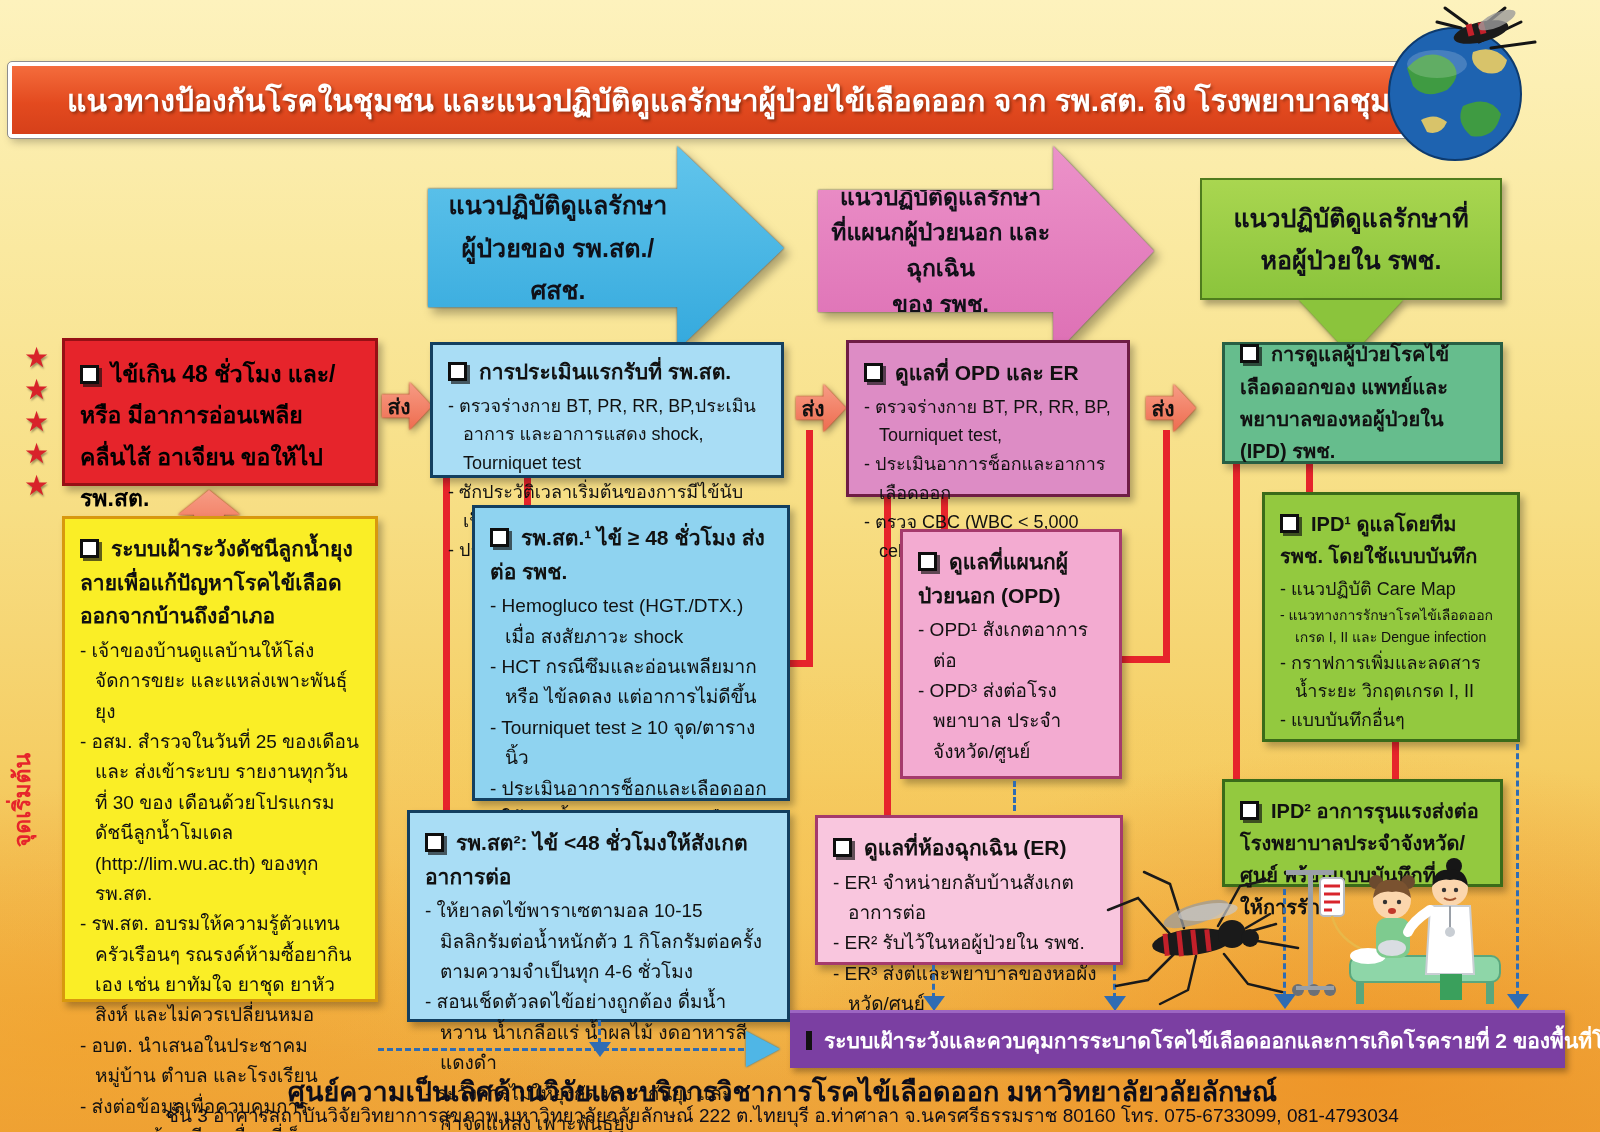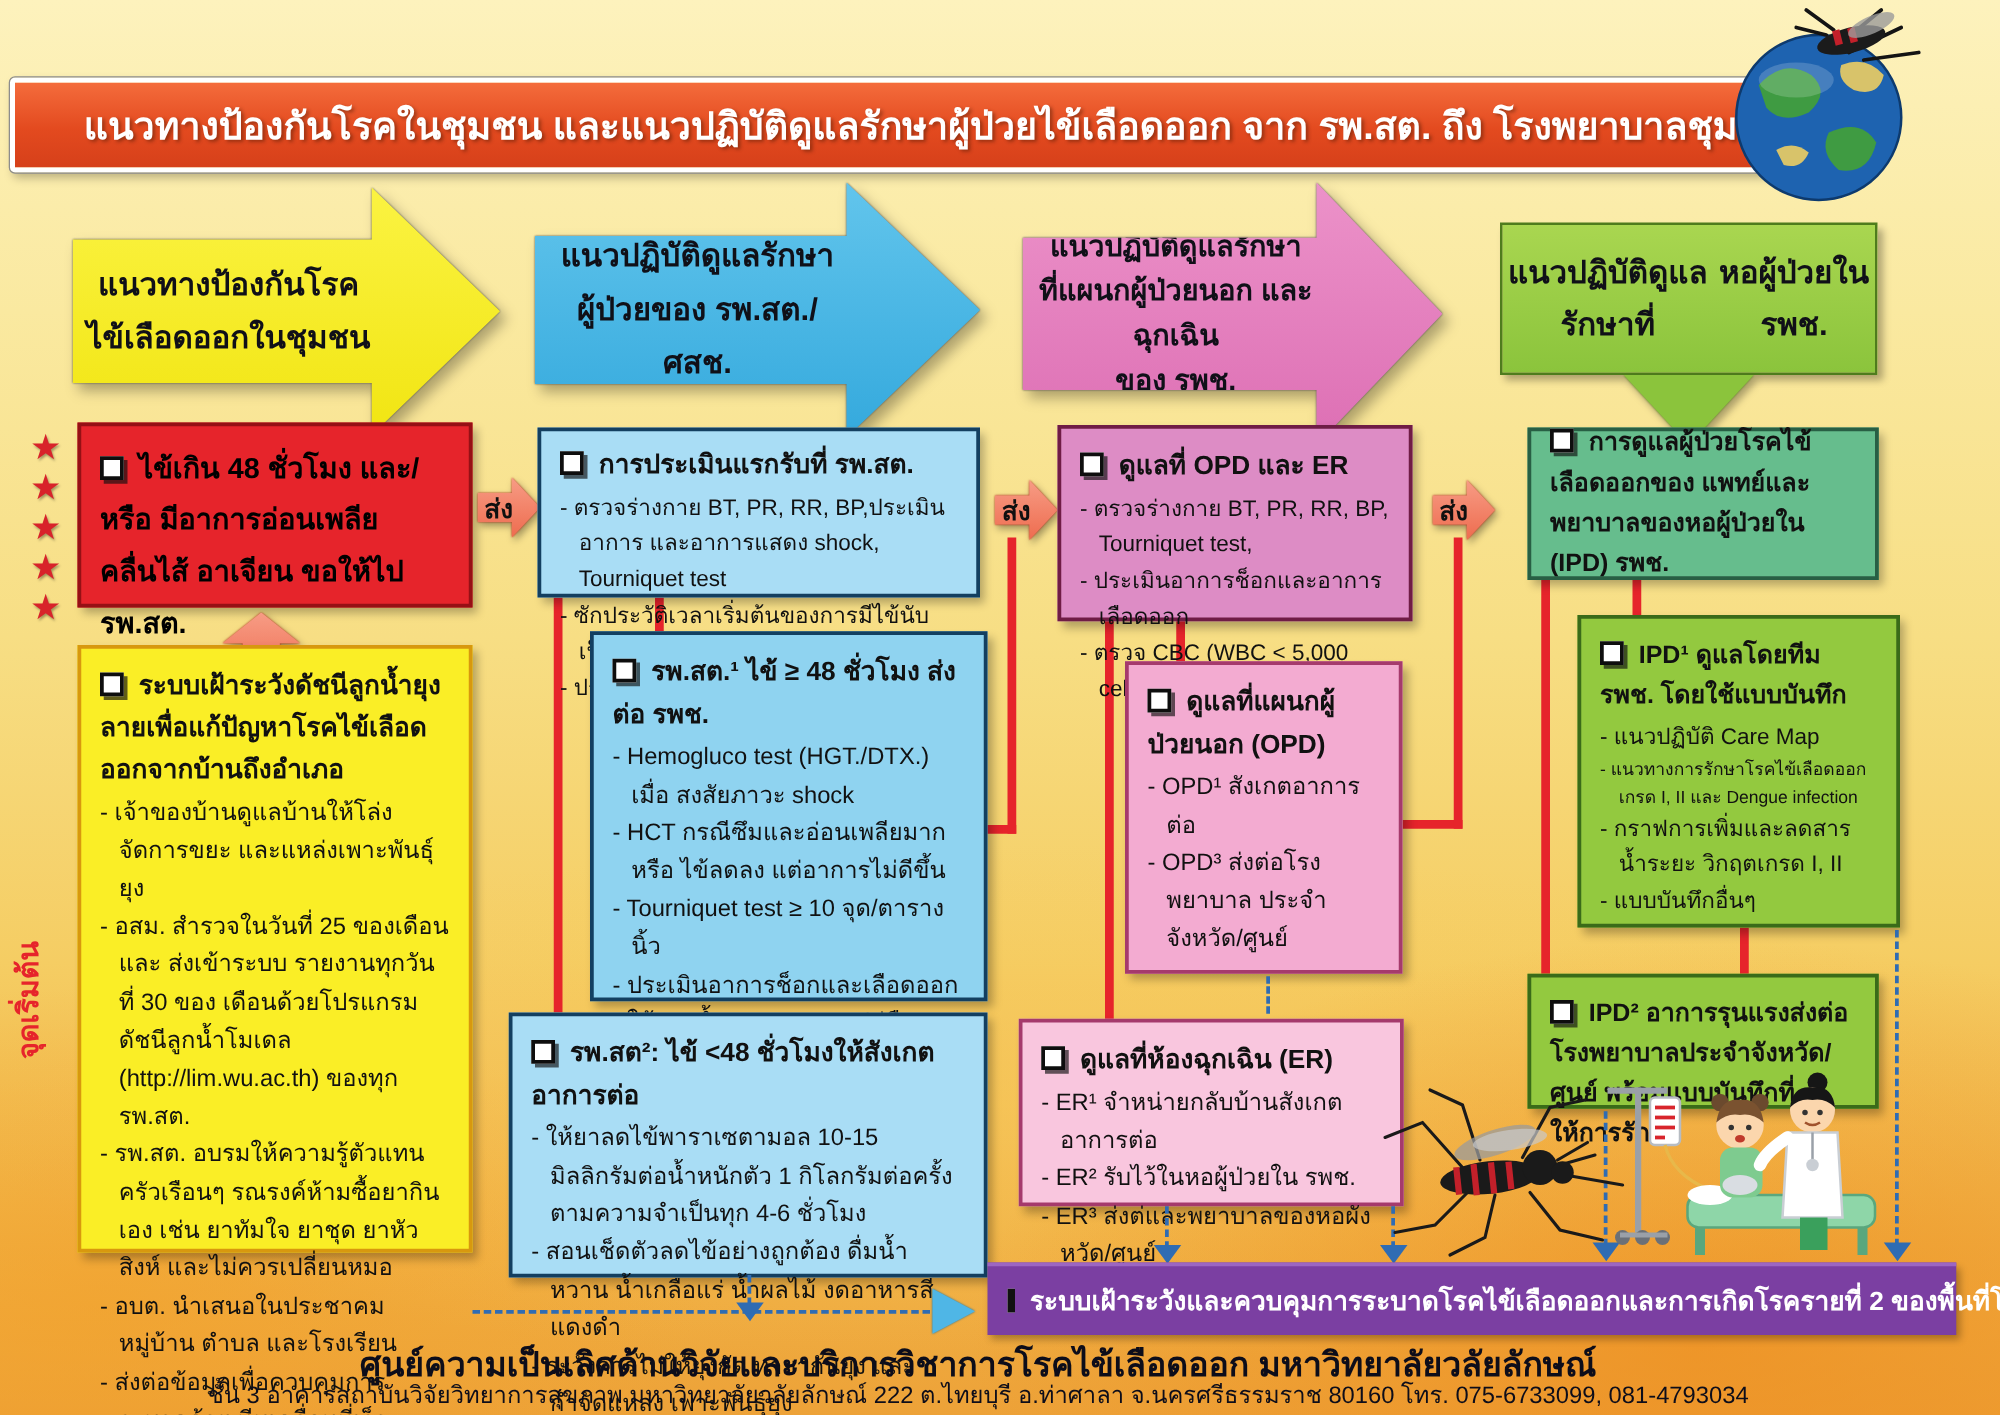--- a/index.html
+++ b/index.html
@@ -28,21 +28,21 @@
     display:flex; flex-direction:column; justify-content:center; align-items:center;
     padding-right:29%; padding-left:2%;
     font-weight:bold; font-size:25px; line-height:1.7; text-align:center; color:#101018;
   }
   .yellowA .shape { background:linear-gradient(180deg,#fbf342,#f1e512); }
   .blueA   .shape { background:linear-gradient(180deg,#62c5ec,#34a9dd); }
   .pinkA   .shape { background:linear-gradient(180deg,#ec92c9,#dd6fb4); }
   .green-head {
     position:absolute; background:linear-gradient(180deg,#a9d650,#8bc43c);
     border:2px solid #4f7c1d; box-shadow:4px 5px 6px rgba(0,0,0,.3);
-    display:flex; flex-direction:row; align-items:center; justify-content:center;
+    display:flex; flex-direction:column; align-items:center; justify-content:center;
     font-weight:bold; font-size:25px; line-height:1.7; text-align:center; color:#101018;
   }
   .green-tri { position:absolute; width:0; height:0;
     border-left:52px solid transparent; border-right:52px solid transparent;
     border-top:56px solid #8bc43c; filter:drop-shadow(0 0 1px #4f7c1d) drop-shadow(3px 4px 3px rgba(0,0,0,.3)); }
   .box { position:absolute; padding:13px 15px; font-size:19px; line-height:1.6; box-shadow:4px 5px 7px rgba(0,0,0,.28); }
   .box .title { font-weight:bold; font-size:21px; margin-bottom:3px; }
   .bullet { padding-left:15px; text-indent:-15px; }
   .cb { display:inline-block; width:19px; height:19px; background:#fff; border:3px solid #0e0e0e;
         box-shadow:3px 3px 0 rgba(15,15,15,.65); margin-right:12px; vertical-align:-2px; }
@@ -103,26 +103,20 @@
         <path d="M92 22 L70 6"></path>
           <path d="M86 26 L62 20"></path>
       </g>
       <ellipse cx="106" cy="30" rx="28" ry="10" fill="#1b1b1b" transform="rotate(-14 106 30)"></ellipse>
       <rect x="92" y="22" width="6" height="12" fill="#c3202a" transform="rotate(-14 95 28)"></rect>
       <rect x="104" y="20" width="6" height="12" fill="#c3202a" transform="rotate(-14 107 26)"></rect>
       <ellipse cx="122" cy="18" rx="20" ry="7" fill="#9b9b9b" opacity="0.8" transform="rotate(-24 122 18)"></ellipse>
     </svg>
   </div>
 
-  <div class="harrow yellowA" style="left:58px; top:150px; width:342px; height:198px;">
-    <div class="shape">
-      <div>แนวทางป้องกันโรค</div>
-      <div>ไข้เลือดออกในชุมชน</div>
-    </div>
-  </div>
   <div class="harrow blueA" style="left:428px; top:146px; width:356px; height:204px;">
     <div class="shape">
       <div>แนวปฏิบัติดูแลรักษา</div>
       <div>ผู้ป่วยของ รพ.สต./ศสช.</div>
     </div>
   </div>
   <div class="harrow pinkA" style="left:818px; top:146px; width:336px; height:210px;">
     <div class="shape" style="font-size:23px; line-height:1.55;">
       <div>แนวปฏิบัติดูแลรักษา</div>
       <div>ที่แผนกผู้ป่วยนอก และฉุกเฉิน</div>

